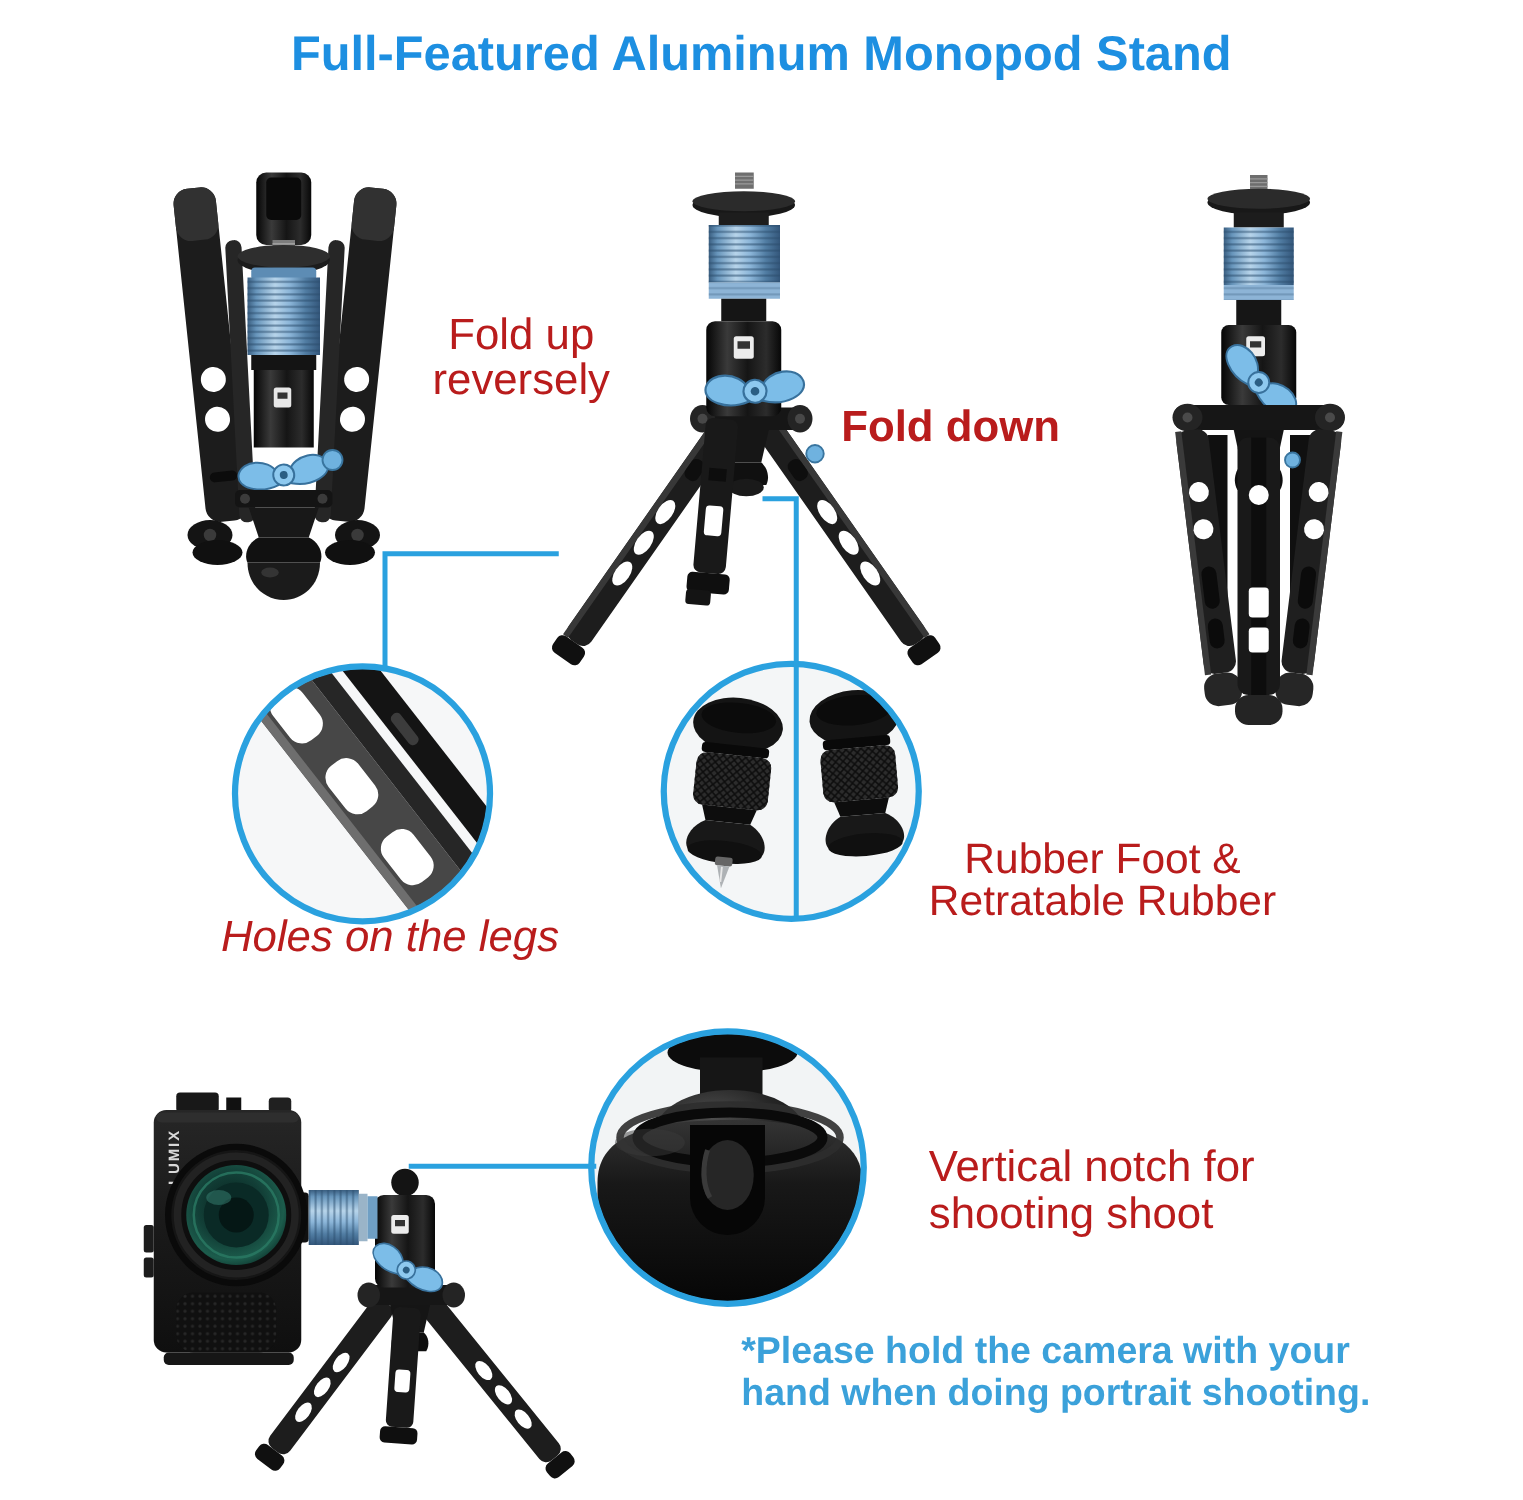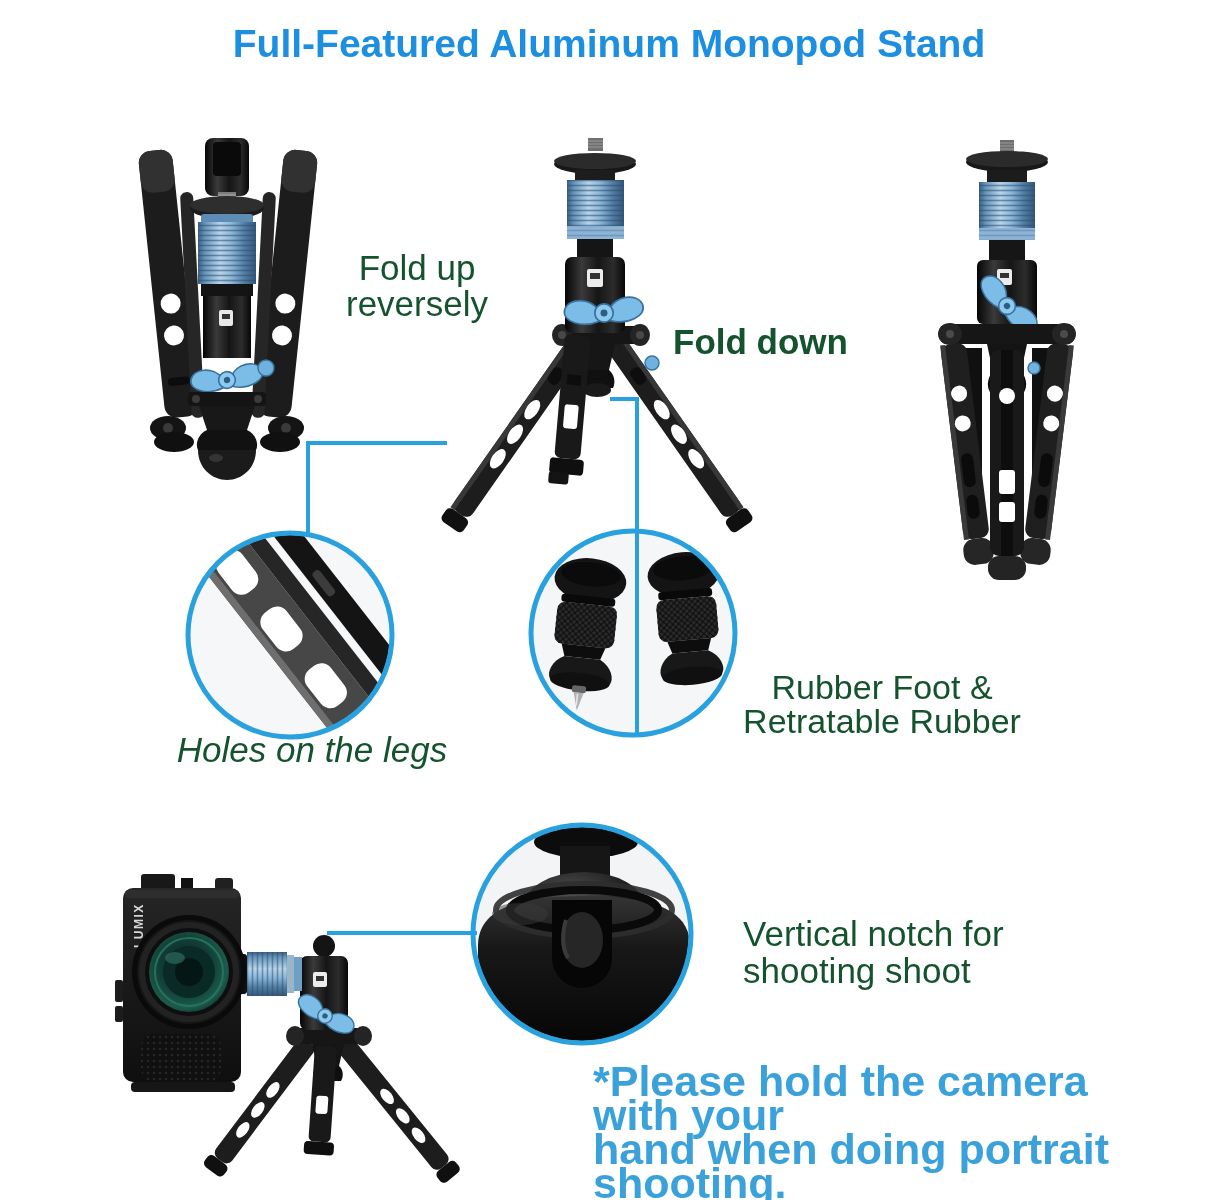--- a/index.html
+++ b/index.html
@@ -2,23 +2,23 @@
 <html><head>
 <meta charset="utf-8">
 <style>
   html,body{margin:0;padding:0;background:#ffffff;}
   .canvas{position:relative;width:1218px;height:1200px;background:#ffffff;overflow:hidden;
           font-family:"Liberation Sans",sans-serif;}
   .gfx{position:absolute;left:0;top:0;z-index:1;}
   .txt{position:absolute;z-index:3;}
   .title{left:0;top:22px;width:1218px;text-align:center;font-size:39px;font-weight:bold;
          color:#1D8FE1;letter-spacing:0px;}
-  .lbl{color:#14532d;font-size:35px;line-height:36px;font-weight:400;}
+  .lbl{color:#b91c1c;font-size:35px;line-height:36px;font-weight:400;}
   .center{text-align:center;}
-  .note{color:#3BA1DA;font-size:43px;line-height:34px;font-weight:bold;}
+  .note{color:#3BA1DA;font-size:30px;line-height:34px;font-weight:bold;}
   .knob{fill:#7cbde8;stroke:#38719c;stroke-width:1.5px;}
   .knobC{fill:#8ec9ef;stroke:#38719c;stroke-width:1.5px;}
   .hole{fill:#ffffff;}
   .leader{stroke:#2AA1DF;stroke-width:4px;fill:none;}
   .ring{fill:none;stroke:#2AA1DF;stroke-width:5px;}
 </style>
 </head>
 <body>
 
 <div class="canvas">

